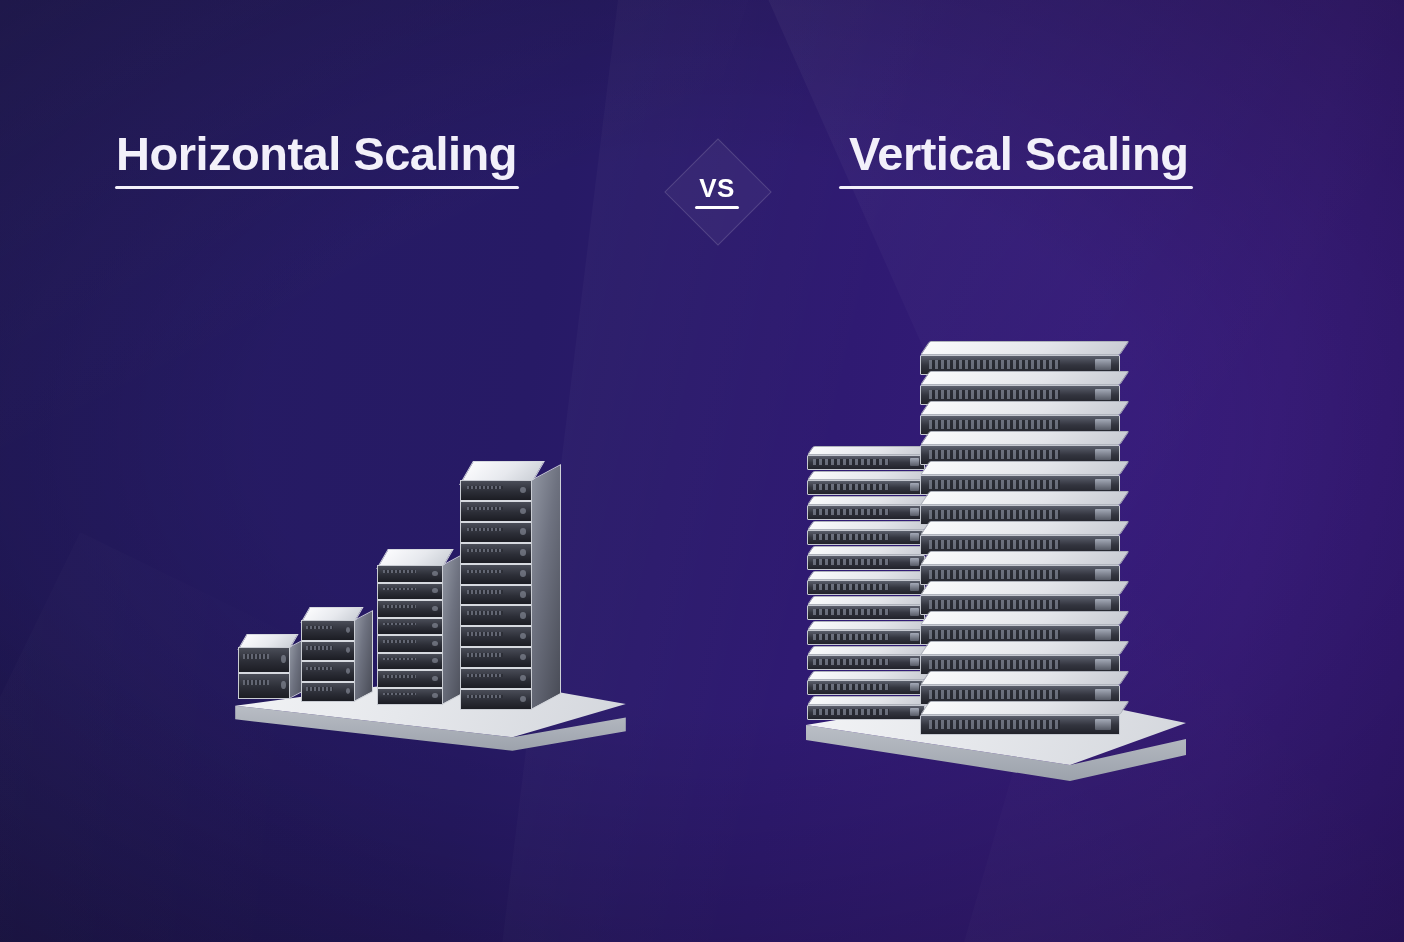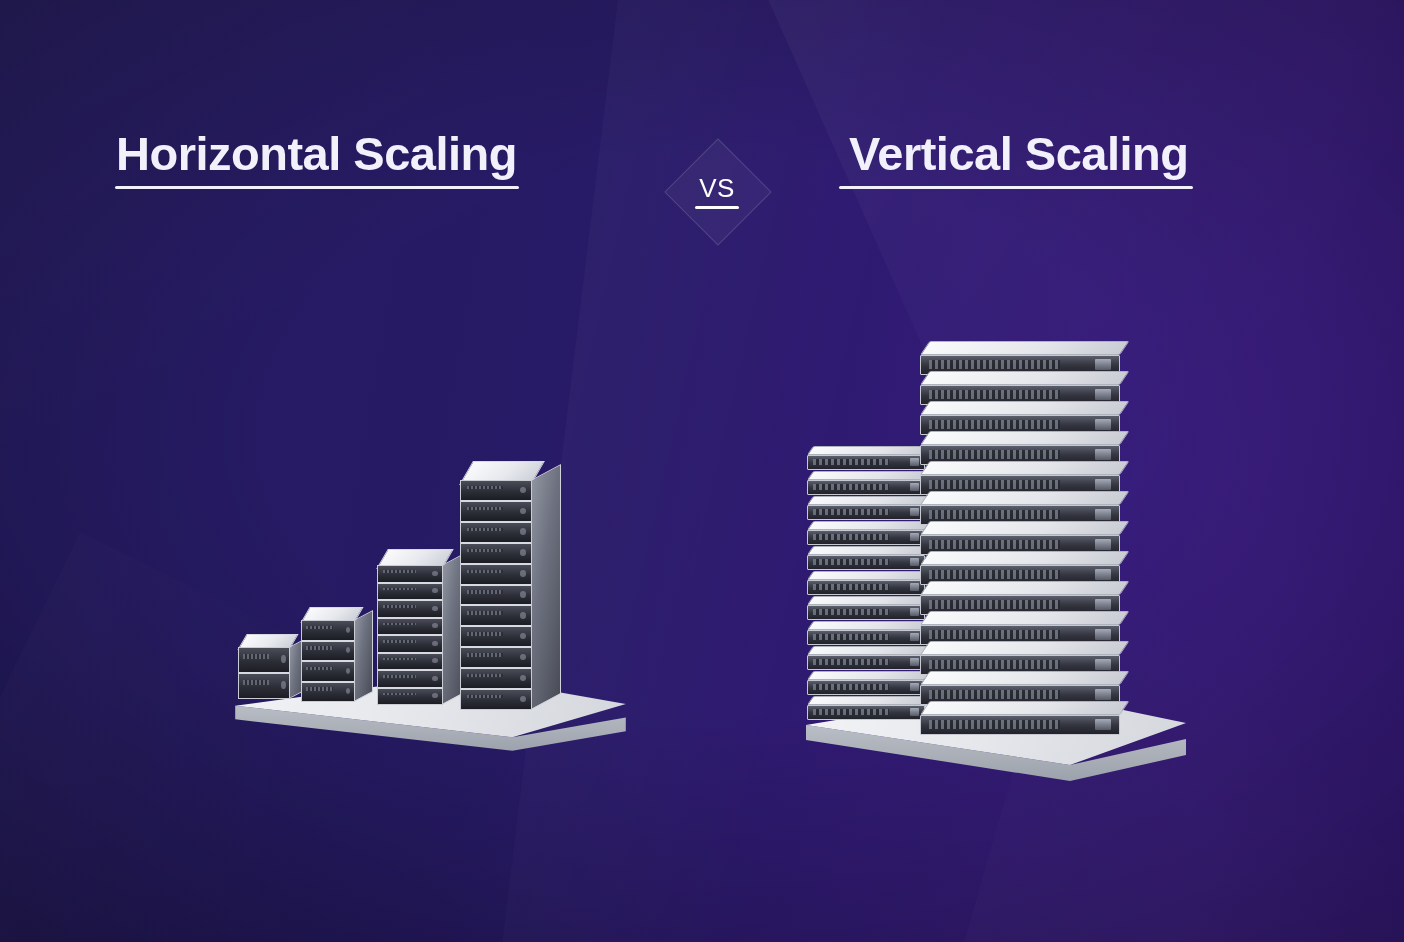--- a/index.html
+++ b/index.html
@@ -44,21 +44,21 @@
   #title-right{left:849px;top:130px;}
   #title-right .rule{bottom:-12px;left:-10px;right:-5px;}
 
   
   #vs-badge{position:absolute;left:664px;top:138px;width:106px;height:106px;}
   .vs-diamond{position:absolute;left:16px;top:16px;width:74px;height:74px;
     transform:rotate(45deg);
     background:rgba(255,255,255,.045);
     border:1px solid rgba(255,255,255,.14);}
   .vs-text{position:absolute;inset:0;display:flex;align-items:center;justify-content:center;
-    color:#ffffff;font-weight:400;font-size:26px;letter-spacing:.5px;padding-bottom:6px;}
+    color:#ffffff;font-weight:700;font-size:26px;letter-spacing:.5px;padding-bottom:6px;}
   .vs-rule{position:absolute;left:31px;top:68px;width:44px;height:3px;background:#ffffff;border-radius:2px;}
 
   
   .scene{position:absolute;}
   
   .slab{position:absolute;}
   .slab .top{position:absolute;inset:0;
     background:linear-gradient(115deg,#f4f5f7 0%,#e6e8ec 45%,#d2d5db 100%);
     clip-path:polygon(var(--p));
     box-shadow:0 1px 0 rgba(255,255,255,.5) inset;}

